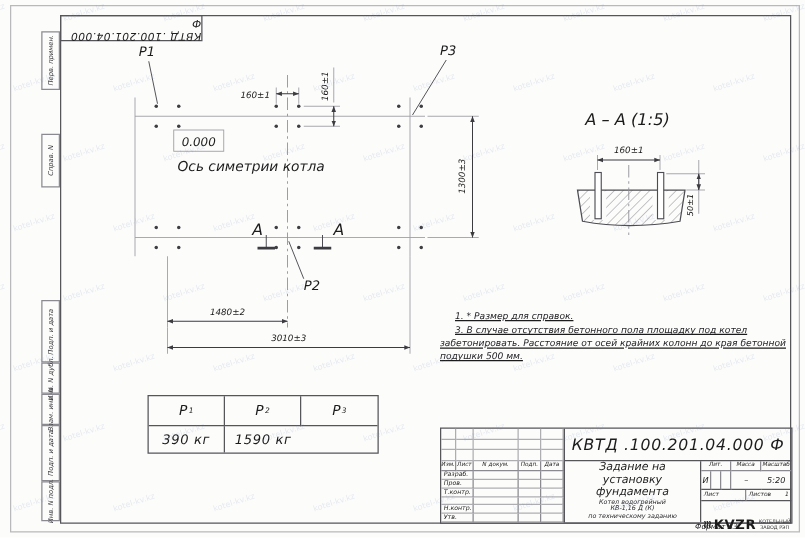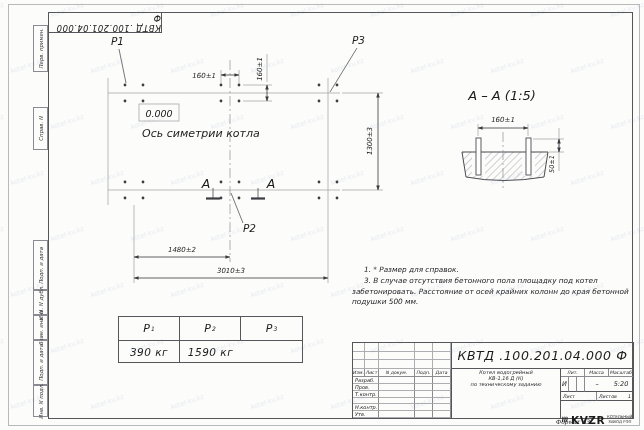--- a/index.html
+++ b/index.html
@@ -27,21 +27,21 @@
   
   .load-table{position:absolute;left:118px;top:316px;z-index:3;border:1.1px solid #55555a;background:transparent;}
   .lt-row{display:grid;grid-template-columns:61px 61px 61px;}
   .lt-cell{border-right:1px solid #55555a;border-bottom:1px solid #55555a;display:flex;align-items:center;justify-content:center;}
   .lt-row .lt-cell:last-child{border-right:none;}
   .lt-row:last-child .lt-cell{border-bottom:none;}
   .lt-h{height:23px;font-size:11px;}
   .lt-h sub{font-size:6px;margin-left:1px;}
   .lt-v{height:21px;font-size:10.5px;letter-spacing:.5px;}
   
-  .notes{position:absolute;left:352px;top:265px;width:286px;z-index:3;}
+  .notes{position:absolute;left:352px;top:248px;width:286px;z-index:3;text-decoration:underline;}
   .notes p{margin:0 0 1px 0;font-size:7.3px;line-height:1.42;text-indent:12px;color:#242428;}
   
   .tblock{position:absolute;left:352px;top:342px;width:280px;height:75px;border:1.4px solid #55555a;
           box-sizing:content-box;z-index:3;}
   .tb-vline{position:absolute;left:98px;top:0;height:75px;border-left:1.1px solid #55555a;}
   .tb-rev{position:absolute;left:0;top:0;width:98px;height:26px;display:grid;
           grid-template-columns:12px 14px 36px 18px 18px;grid-template-rows:repeat(3,1fr);}
   .tb-rev div{border-right:1px solid #aeaeb2;border-bottom:1px solid #aeaeb2;}
   .tb-cols{position:absolute;left:0;top:26px;width:98px;height:8px;display:grid;
            grid-template-columns:12px 14px 36px 18px 18px;}
@@ -330,20 +330,25 @@
           <div></div>
           <div></div>
           <div></div>
         </div>
     </div>
     <div class="tb-vline"></div>
 
     <div class="tb-doc">КВТД .100.201.04.000  Ф</div>
 
     <div class="tb-title">
+      <div class="main">
+        <p>Задание на</p>
+        <p>установку</p>
+        <p>фундамента</p>
+      </div>
       <div class="sub">
         <p>Котел водогрейный</p>
         <p>КВ-1,16 Д (К)</p>
         <p>по техническому заданию</p>
       </div>
     </div>
 
     <div class="tb-right">
       <div class="tbr-head">
         <div>Лит.</div>

